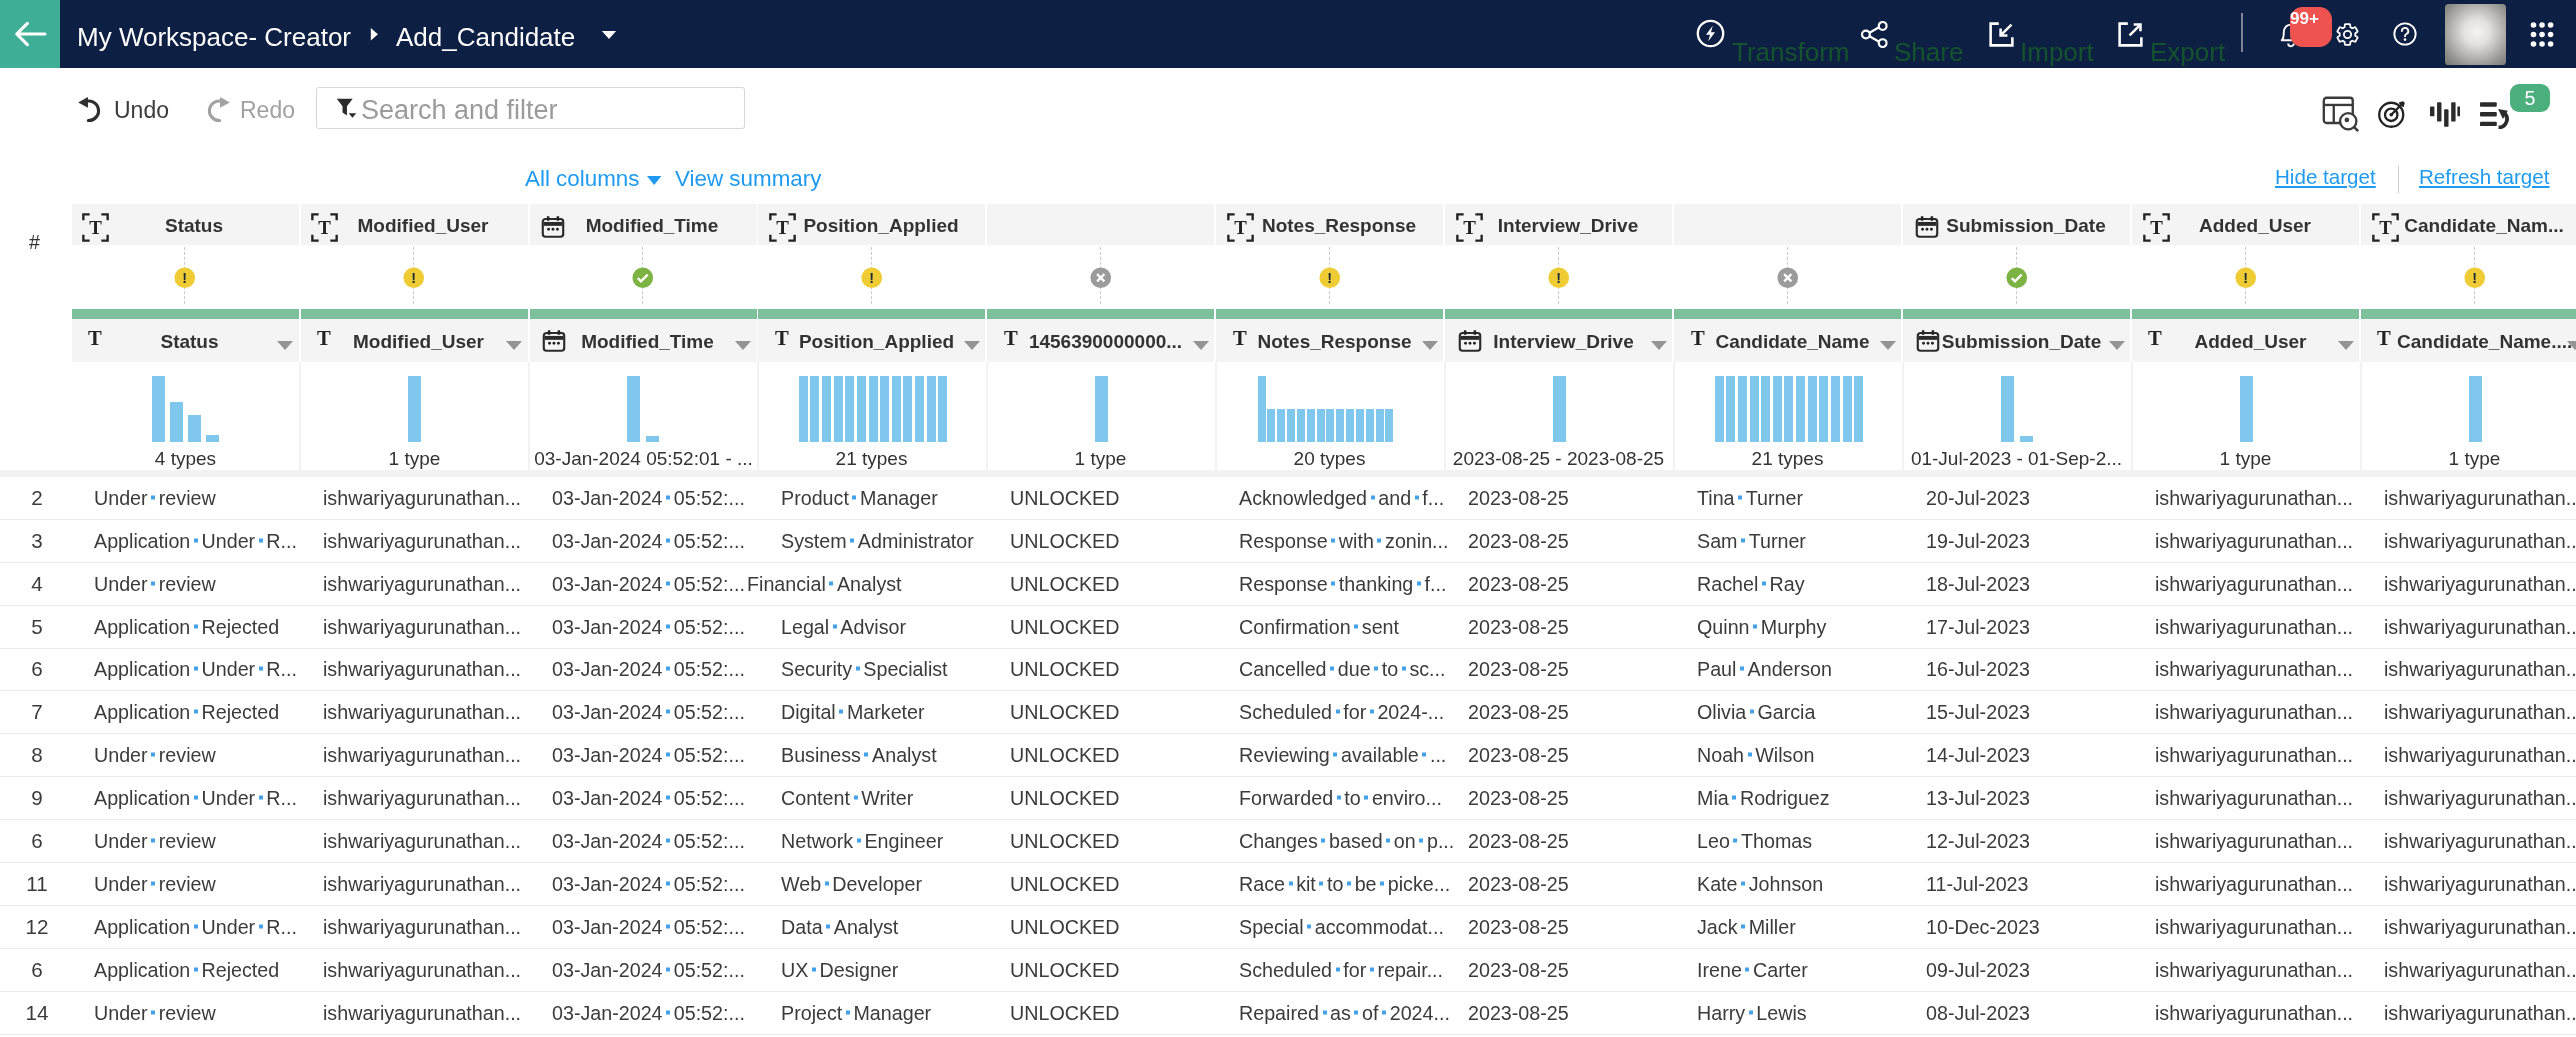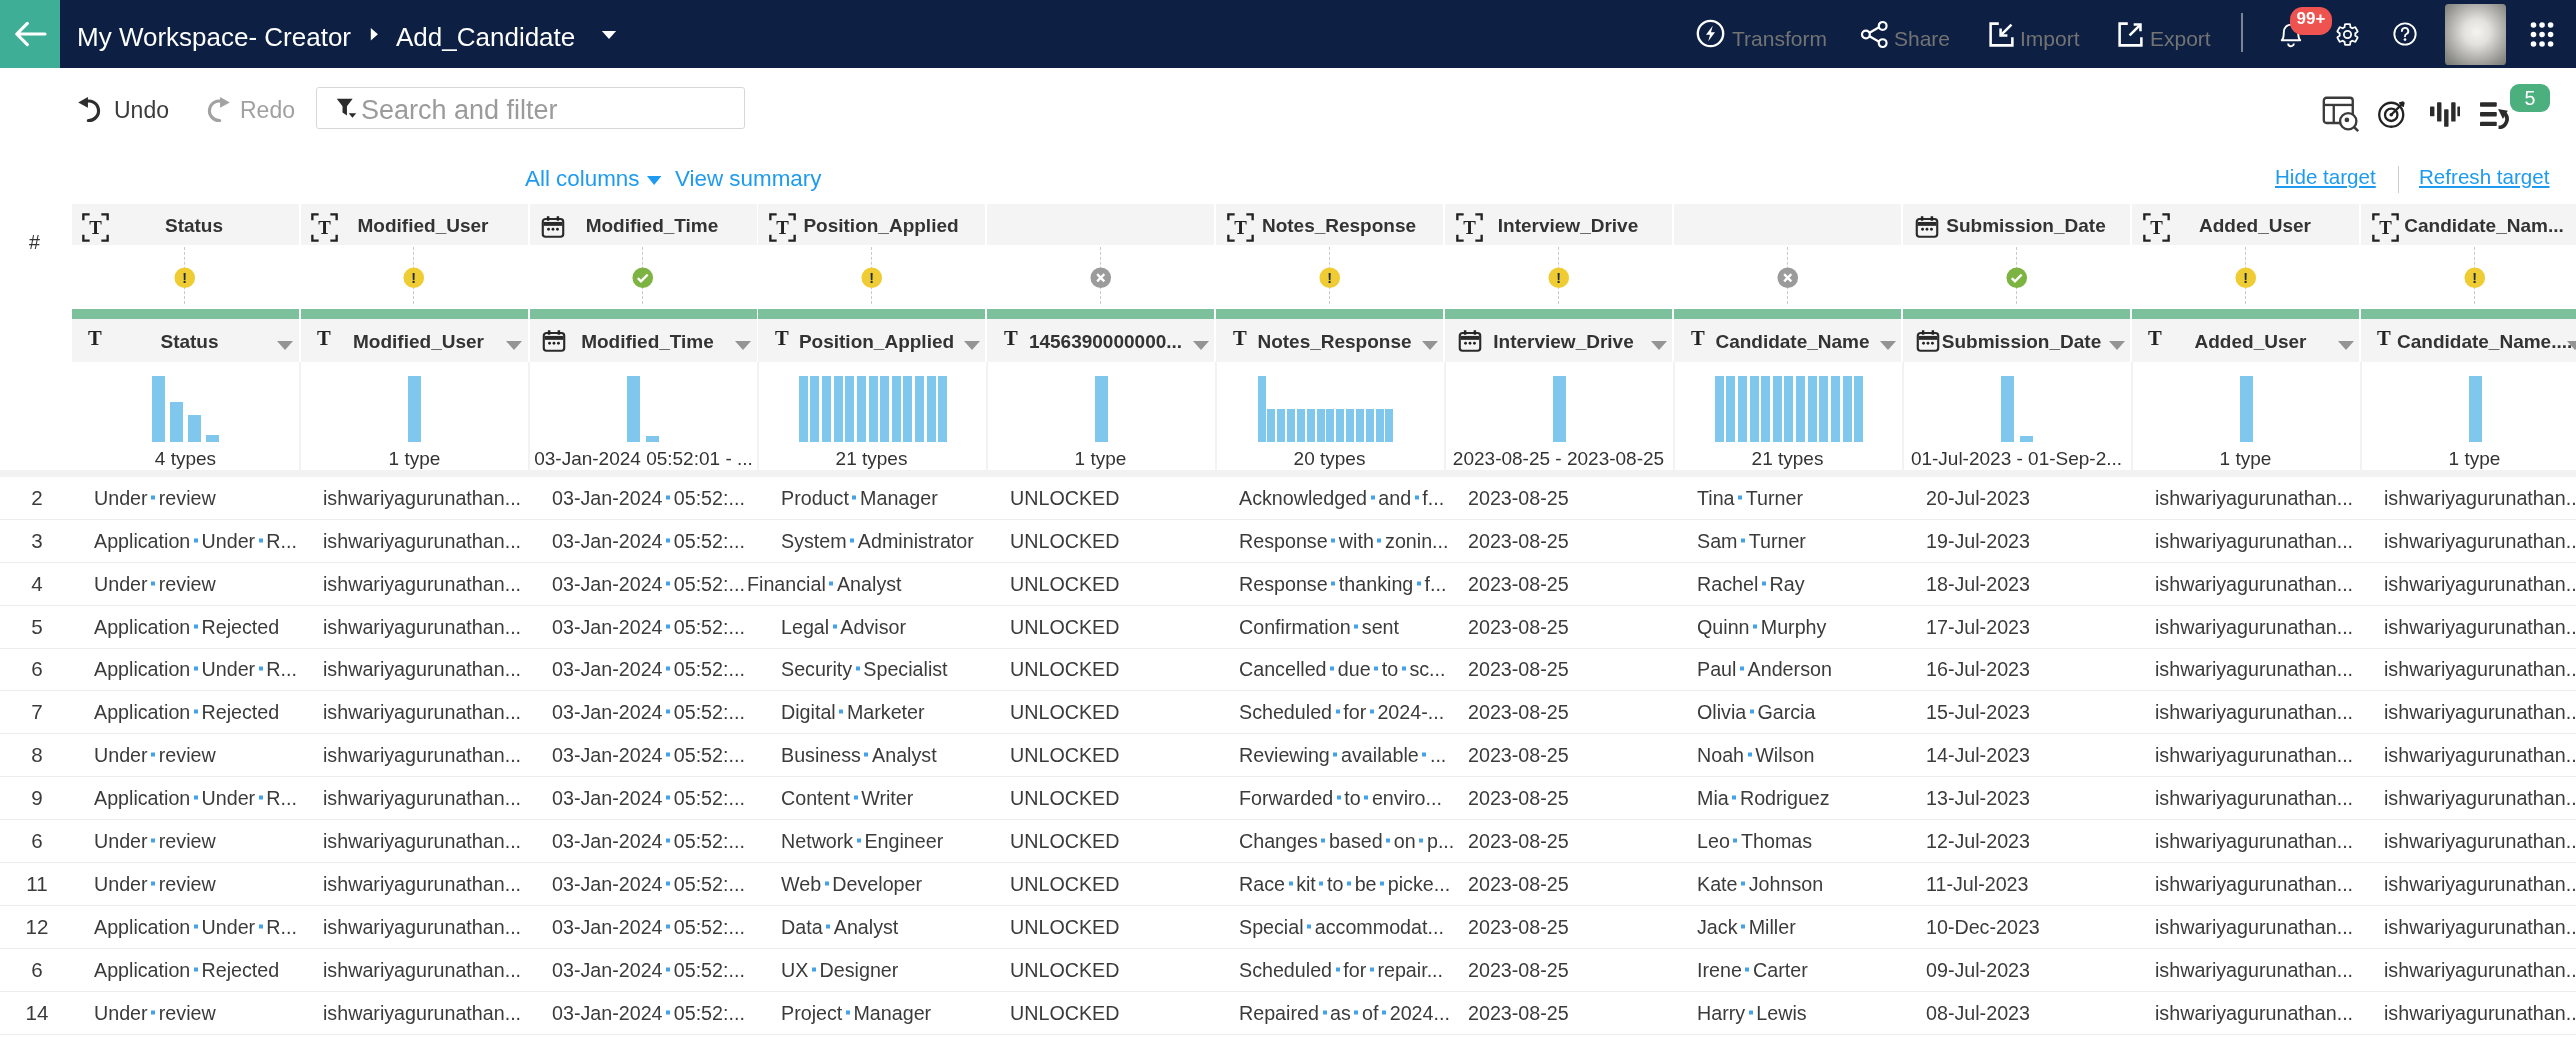--- a/index.html
+++ b/index.html
@@ -1,20 +1,20 @@
 <!DOCTYPE html>
 <html style="font-size:14.3px"><head><meta charset="utf-8"><style>
 * { margin:0; padding:0; box-sizing:border-box; }
 html,body { width:2576px; height:1038px; background:#fff; font-family:"Liberation Sans", sans-serif; overflow:hidden; }
 .abs { position:absolute; }
 #page { position:relative; width:2576px; height:1038px; }
 #nav { position:absolute; left:0; top:0; width:2576px; height:68px; background:#0d2043; }
 #back { position:absolute; left:0; top:0; width:60px; height:68px; background:#3fae97; }
 .crumb { position:absolute; top:21.5px; font-size:26px; color:#fff; }
-.navlbl { position:absolute; top:27px; font-size:21px; color:#737373; }
+.navlbl { position:absolute; top:37px; font-size:26px; color:#14532d; }
 .tbtxt { position:absolute; top:97px; font-size:23px; color:#3b3b3b; }
 #searchbox { position:absolute; left:316px; top:87px; width:429px; height:42px; border:1.8px solid #d7d7d7; border-radius:2.7px; background:#fff; }
 #title { position:absolute; left:72px; top:166px; font-size:25px; font-weight:bold; color:#333; }
 .link { position:absolute; font-size:22.4px; color:#1e9bf0; }
 .rlink { position:absolute; top:165px; font-size:20.6px; color:#1e9bf0; text-decoration:underline; }
 .h1box, .h2box { position:absolute; height:41px; background:#f4f4f5; }
 .h2box { height:43px; }
 .hlabel { position:absolute; width:100%; text-align:center; font-size:19px; font-weight:bold; color:#333; }
 .gbar { position:absolute; top:309px; height:9.8px; background:#7cc09c; }
 .dash { position:absolute; width:0; border-left:0.9px dashed #c9c9c9; }
@@ -65,21 +65,21 @@
 <path d="M13 4 H4 V28 H28 V19" stroke="#fff" stroke-width="2.8" fill="none"></path>
 <path d="M15 17 L27 5" stroke="#fff" stroke-width="2.8"></path>
 <path d="M19.5 5 H27 V12.5" stroke="#fff" stroke-width="2.8" fill="none"></path>
     </svg>
 <div class="navlbl" style="left:2150px">Export</div>
 <div class="abs" style="left:2241px;top:12.5px;width:1.8px;height:39px;background:rgba(255,255,255,.45)"></div>
 <svg class="abs" style="left:2279px;top:22.4px" width="24" height="26" viewBox="0 0 30 32">
 <path d="M15 3 C9.5 3 6 7.5 6 12.5 C6 20 3.5 22.5 3.5 22.5 H26.5 C26.5 22.5 24 20 24 12.5 C24 7.5 20.5 3 15 3 Z" stroke="#fff" stroke-width="2.4" fill="none" stroke-linejoin="round"></path>
 <path d="M11.5 26.5 a3.5 3.5 0 0 0 7 0" stroke="#fff" stroke-width="2.4" fill="none"></path>
     </svg>
-<div class="abs" style="left:2290px;top:7.2px;width:42px;height:28px;border-radius:12.5px;background:#ef5350;color:#fff;font-size:17px;font-weight:bold;text-align:center;line-height:24px">99+</div>
+<div class="abs" style="left:2290px;top:7.2px;width:42px;height:40px;border-radius:12.5px;background:#ef5350;color:#fff;font-size:17px;font-weight:bold;text-align:left;line-height:24px">99+</div>
 <svg class="abs" style="left:2335px;top:21.5px" width="25" height="25" viewBox="0 0 24 24">
 <path d="M19.43 12.98c.04-.32.07-.64.07-.98s-.03-.66-.07-.98l2.11-1.65c.19-.15.24-.42.12-.64l-2-3.46c-.12-.22-.39-.3-.61-.22l-2.49 1c-.52-.4-1.08-.73-1.69-.98l-.38-2.65C14.46 2.18 14.25 2 14 2h-4c-.25 0-.46.18-.49.42l-.38 2.65c-.61.25-1.17.59-1.69.98l-2.49-1c-.23-.09-.49 0-.61.22l-2 3.46c-.13.22-.07.49.12.64l2.11 1.65c-.04.32-.07.65-.07.98s.03.66.07.98l-2.11 1.65c-.19.15-.24.42-.12.64l2 3.46c.12.22.39.3.61.22l2.49-1c.52.4 1.08.73 1.69.98l.38 2.65c.03.24.24.42.49.42h4c.25 0 .46-.18.49-.42l.38-2.65c.61-.25 1.17-.59 1.69-.98l2.49 1c.23.09.49 0 .61-.22l2-3.46c.12-.22.07-.49-.12-.64l-2.11-1.65zM12 15.5c-1.93 0-3.5-1.57-3.5-3.5s1.57-3.5 3.5-3.5 3.5 1.57 3.5 3.5-1.57 3.5-3.5 3.5z" fill="none" stroke="#fff" stroke-width="1.7"></path>
     </svg>
 <svg class="abs" style="left:2393px;top:22.4px" width="24" height="24" viewBox="0 0 27 27">
 <circle cx="13.5" cy="13.5" r="12" stroke="#fff" stroke-width="2.1" fill="none"></circle>
 <path d="M10 10.2 a3.6 3.6 0 1 1 5.1 3.3 c-1.15.52-1.6 1.25-1.6 2.5" stroke="#fff" stroke-width="2.1" fill="none" stroke-linecap="round"></path>
 <circle cx="13.5" cy="19.8" r="1.5" fill="#fff"></circle>
     </svg>
 <div class="abs" style="left:2445px;top:3.6px;width:61px;height:61px;border-radius:3.6px;background:radial-gradient(circle at 52% 46%, #f5f4f1 0%, #e2e1dd 28%, #b2b1ad 58%, #8b8b87 82%, #757571 100%)"></div>
 <svg class="abs" style="left:2529px;top:19.7px" width="27" height="29" viewBox="0 0 30 32">

